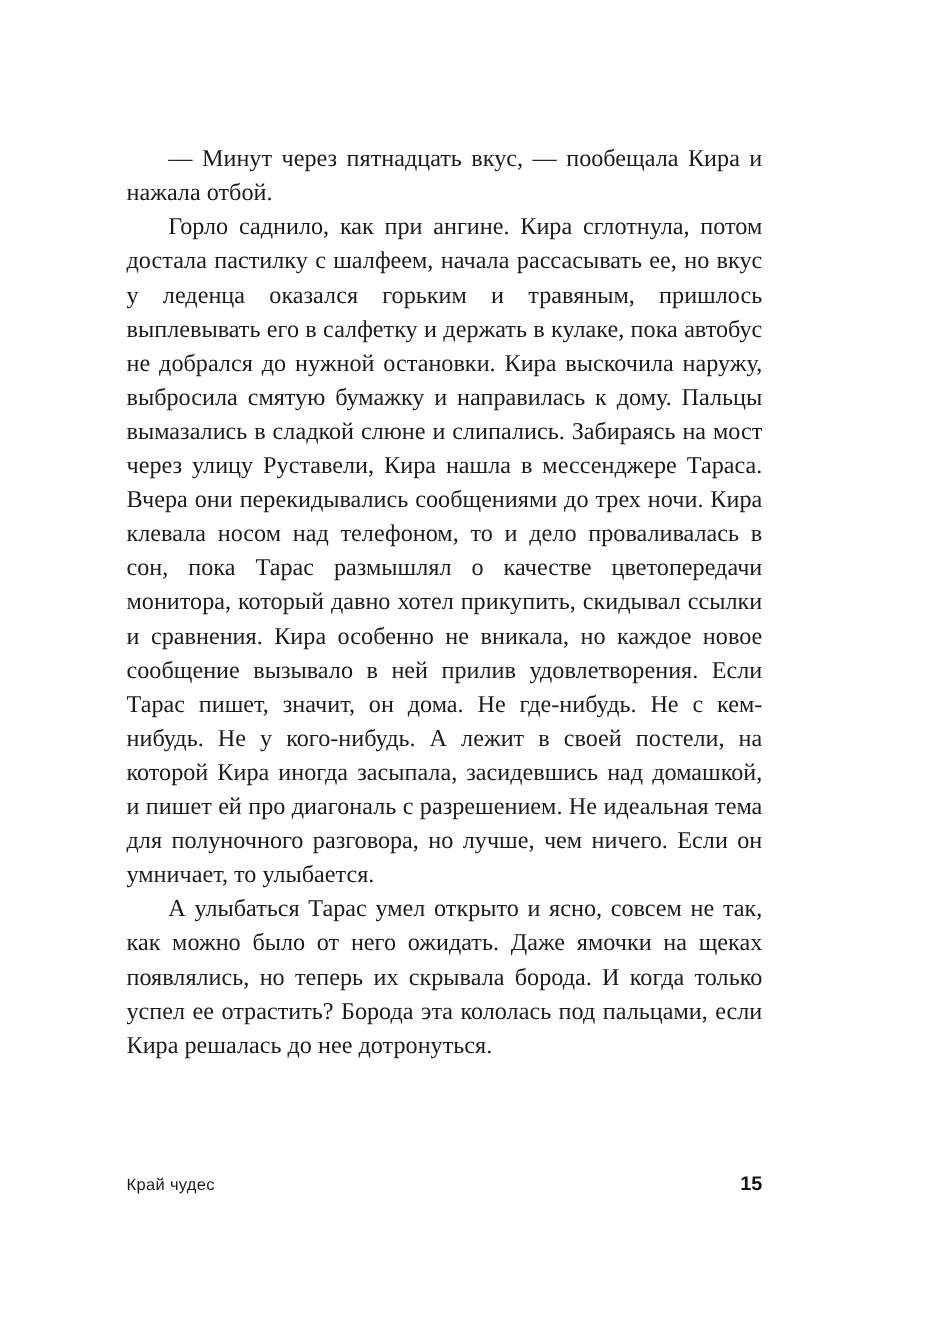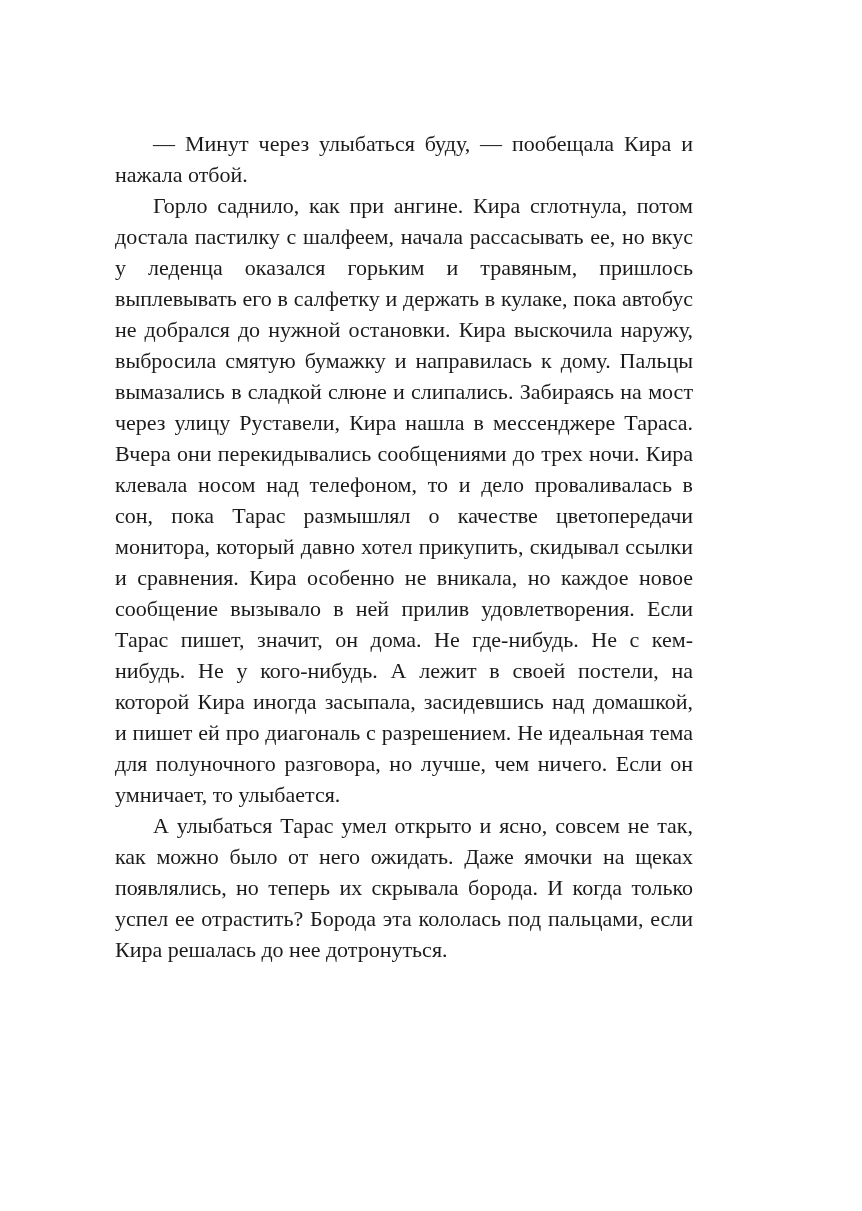--- a/index.html
+++ b/index.html
@@ -53,18 +53,22 @@
     font-size: 18px;
     font-weight: 700;
     color: #111111;
   }
 </style>
 </head>
 <body>
 
 <div class="page">
   <div class="text-block">
-    <p>— Минут через улыбаться буду, — пообещала Кира и нажала отбой.</p>
+    <p>— Минут через пятнадцать вкус, — пообещала Кира и нажала отбой.</p>
     <p>Горло саднило, как при ангине. Кира сглотнула, потом достала пастилку с шалфеем, начала рассасывать ее, но вкус у леденца оказался горьким и травяным, пришлось выплевывать его в салфетку и держать в кулаке, пока автобус не добрался до нужной остановки. Кира выскочила наружу, выбросила смятую бумажку и направилась к дому. Пальцы вымазались в сладкой слюне и слипались. Забираясь на мост через улицу Руставели, Кира нашла в мессенджере Тараса. Вчера они перекидывались сообщениями до трех ночи. Кира клевала носом над телефоном, то и дело проваливалась в сон, пока Тарас размышлял о качестве цветопередачи монитора, который давно хотел прикупить, скидывал ссылки и сравнения. Кира особенно не вникала, но каждое новое сообщение вызывало в ней прилив удовлетворения. Если Тарас пишет, значит, он дома. Не где-нибудь. Не с кем-нибудь. Не у кого-нибудь. А лежит в своей постели, на которой Кира иногда засыпала, засидевшись над домашкой, и пишет ей про диагональ с разрешением. Не идеальная тема для полуночного разговора, но лучше, чем ничего. Если он умничает, то улыбается.</p>
     <p>А улыбаться Тарас умел открыто и ясно, совсем не так, как можно было от него ожидать. Даже ямочки на щеках появлялись, но теперь их скрывала борода. И когда только успел ее отрастить? Борода эта кололась под пальцами, если Кира решалась до нее дотронуться.</p>
   </div>
 
+  <div class="footer">
+    <span class="running-title">Край чудес</span>
+    <span class="page-number">15</span>
+  </div>
 </div>
 
 </body></html>

